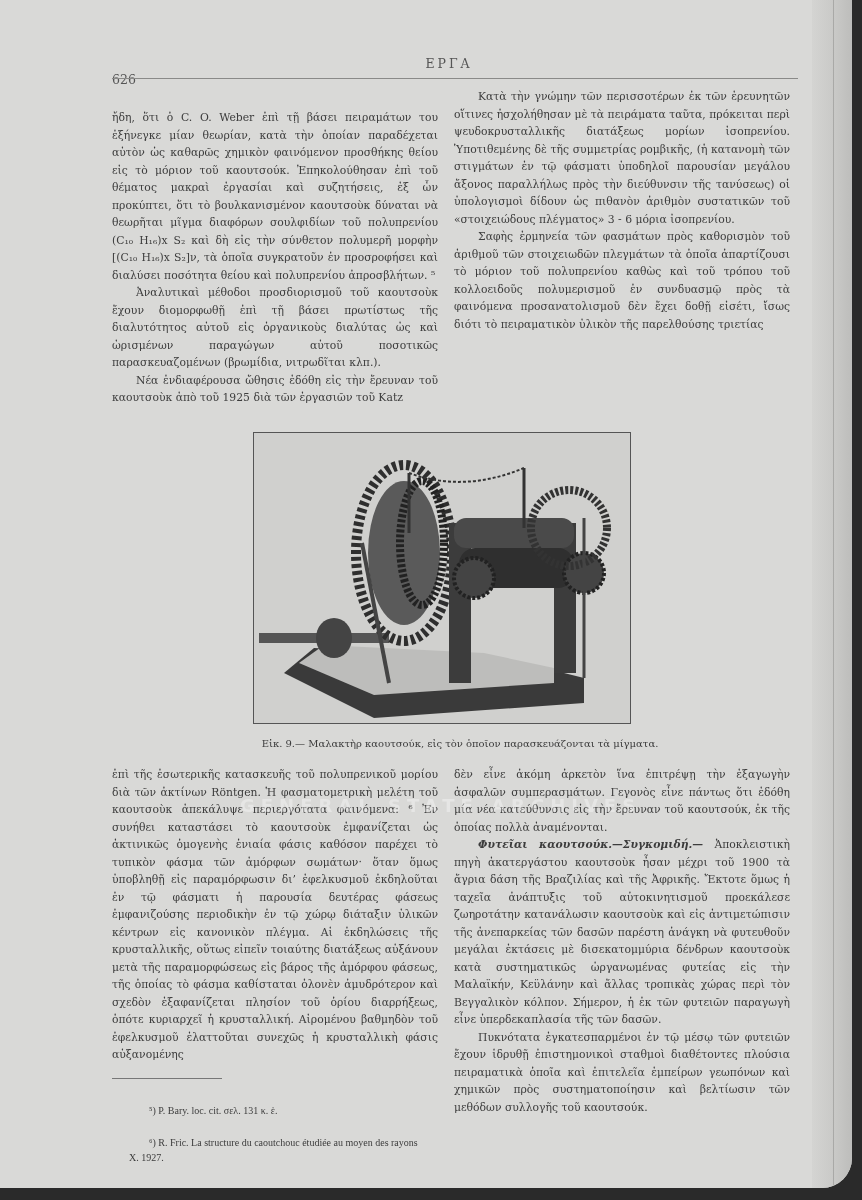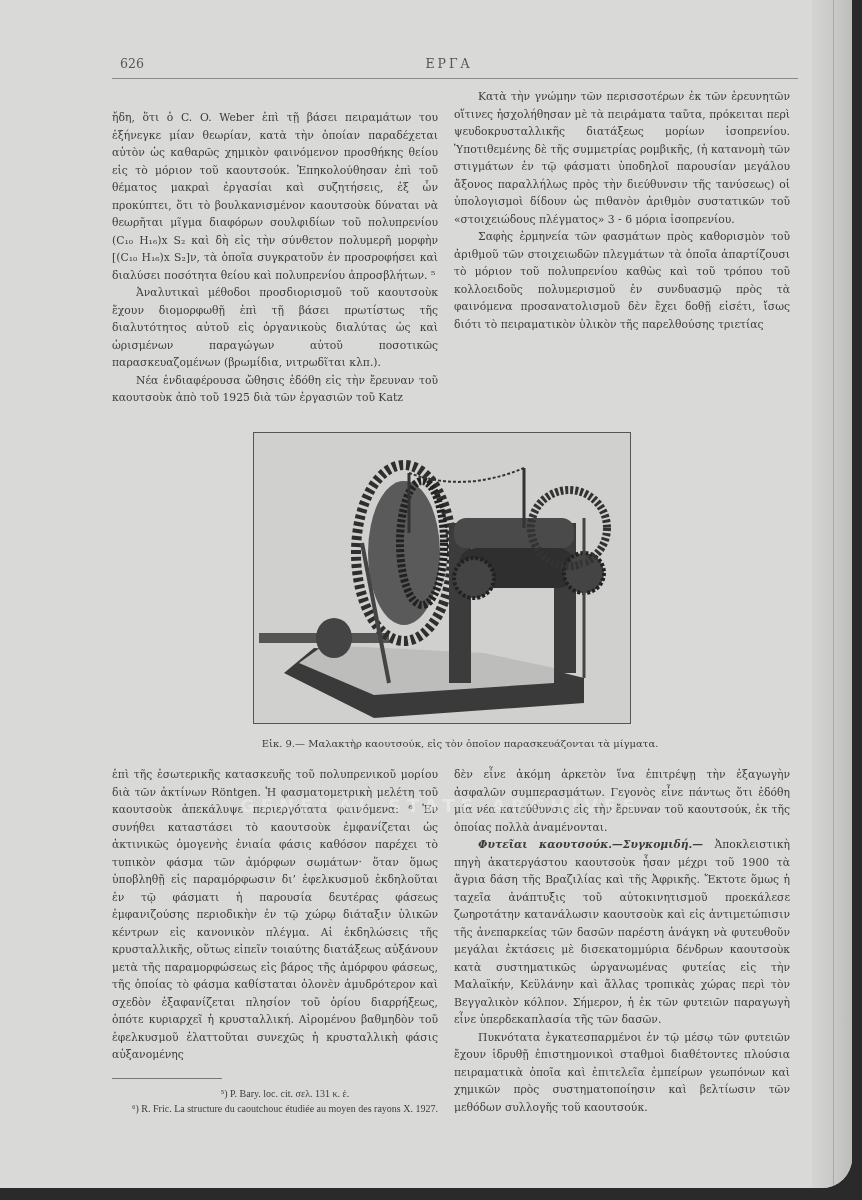--- a/index.html
+++ b/index.html
@@ -14,39 +14,39 @@
     background: #d9d9d7;
     border-bottom-right-radius: 30px;
     overflow: hidden;
   }
   .spine {
     position: absolute; right: 0; top: 0; width: 40px; height: 100%;
     background: linear-gradient(to right, #d4d4d2, #c8c8c6 60%, #bdbdbb);
   }
   .spine-line { position: absolute; right: 18px; top: 0; width: 1px; height: 100%; background: #a9a9a7; }
   .header { position: absolute; left: 112px; top: 56px; width: 686px; height: 20px; color: #555; font-size: 12.5px; }
-  .page-number { position: absolute; left: 0; top: 0; margin-left: 8px; }
+  .page-number { position: absolute; left: 0; top: 16px; }
   .running-title { position: absolute; left: 0; right: 12px; text-align: center; letter-spacing: 3px; }
   .rule { position: absolute; left: 112px; top: 78px; width: 686px; height: 1px; background: #8a8a88; }
   .col { position: absolute; color: #3c3c3c; font-size: 10.8px; line-height: 17.5px; text-align: justify; }
   .col p { margin: 0; }
   .col p.indent { text-indent: 24px; }
   .col-left-top { left: 112px; top: 88px; width: 326px; margin-top: 21px; }
   .col-right-top { left: 454px; top: 88px; width: 336px; }
   .col-left-bottom { left: 112px; top: 766px; width: 326px; }
   .col-right-bottom { left: 454px; top: 766px; width: 336px; }
   .bold-ital { font-weight: bold; font-style: italic; }
   .figure {
     position: absolute; left: 253px; top: 432px; width: 376px; height: 290px;
     border: 1px solid #555; background: #cfcfcd; overflow: hidden;
   }
   .caption { position: absolute; left: 240px; top: 738px; width: 440px; text-align: center; font-size: 10px; color: #3c3c3c; }
   .fn-rule { position: absolute; left: 112px; top: 1078px; width: 110px; height: 1px; background: #777; }
   .footnotes { position: absolute; left: 112px; top: 1086px; width: 326px; font-size: 10px; line-height: 15px; color: #3c3c3c; font-family: "Liberation Serif", serif; }
-  .footnotes p { margin: 0; text-align: center; }
+  .footnotes p { margin: 17px; }
   .footnotes p.indent { text-indent: 20px; }
   .watermark { position: absolute; left: 240px; top: 795px; font-family: "DejaVu Sans", sans-serif; font-size: 18px; font-weight: bold; color: rgba(255,255,255,0.35); letter-spacing: 6px; pointer-events:none; }
 </style>
 </head>
 <body>
 
 <div class="page">
   <div class="spine">
       <div class="spine-line"></div>
     </div>

